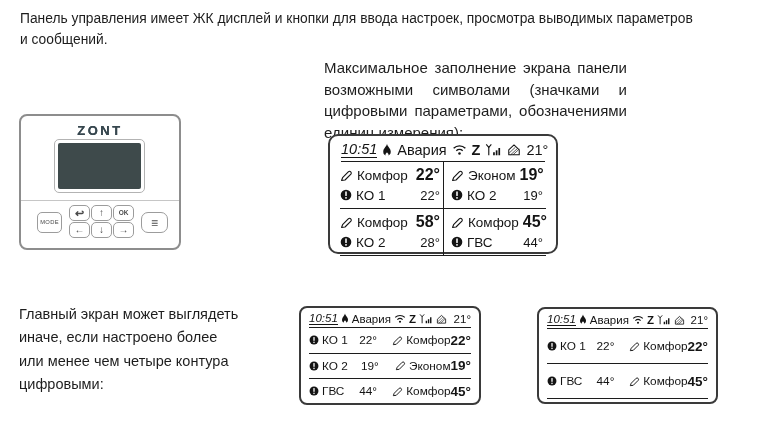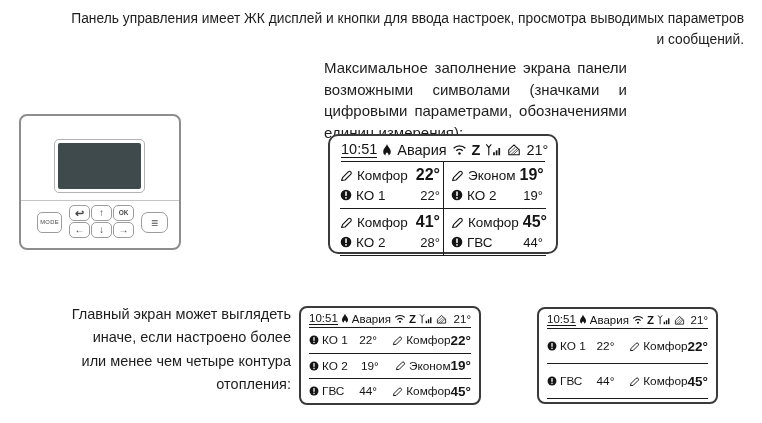--- a/index.html
+++ b/index.html
@@ -1,18 +1,18 @@
 <!DOCTYPE html>
 <html><head>
 <meta charset="utf-8">
 <style>
   html,body{margin:0;padding:0;background:#fff;}
   body{font-family:"Liberation Sans",sans-serif;}
   .page{position:relative;width:762px;height:423px;background:#ffffff;overflow:hidden;color:#1d1d1d;}
-  .para{position:absolute;margin:0;color:#1d1d1d;text-align:right;}
+  .para{position:absolute;margin:0;color:#1d1d1d;}
   .p-intro{left:20px;top:9px;width:724px;font-size:13.8px;line-height:1.5;white-space:pre-line;}
   .p-max{left:324px;top:57px;width:303px;font-size:15px;line-height:1.44;text-align:justify;}
   .p-alt{left:19px;top:303px;width:272px;font-size:14.5px;line-height:1.62;white-space:pre-line;}
 
   
   .device{position:absolute;left:19px;top:114px;width:162px;height:136px;border:2px solid #8d8d8d;border-radius:8px;background:#fff;box-sizing:border-box;}
   .logo{position:absolute;top:7px;left:0;right:0;text-align:center;font-size:13px;font-weight:700;letter-spacing:2.5px;color:#37474f;text-shadow:0 0 0.4px #37474f;}
   .scr-frame{position:absolute;left:33px;top:23px;width:91px;height:54px;border:1.5px solid #b3b3b3;border-radius:5px;padding:3px;box-sizing:border-box;background:#fff;}
   .scr-dark{width:100%;height:100%;background:#3e4a4b;border-radius:2px;}
   .dev-div{position:absolute;left:0;right:0;top:84px;border-top:1.5px solid #c6c6c6;}
@@ -28,21 +28,21 @@
 
   
   .lcd{position:absolute;background:#fff;border:2px solid #3a3a3a;box-sizing:border-box;color:#141414;}
   .lcd-main {left:328px;top:134px;width:230px;height:120px;border-radius:10px;}
   .lcd-three{left:299px;top:306px;width:182px;height:99px;border-radius:8px;}
   .lcd-two  {left:537px;top:307px;width:181px;height:97px;border-radius:8px;}
 
   .hdr{display:flex;align-items:center;}
   .hdr-lg{margin:5px 11px 0;gap:5px;font-size:14.5px;padding-bottom:3px;border-bottom:1.6px solid #1c1c1c;}
   .hdr-sm{margin:4px 8px 0;gap:3px;font-size:11.5px;padding-bottom:2px;border-bottom:1.3px solid #1c1c1c;}
-  .t-time{border-bottom:1.4px solid currentColor;}
+  .t-time{border-bottom:1.4px solid currentColor;font-style:italic;}
   .zl{font-weight:700;}
   .o-temp{margin-left:auto;}
 
   .ic{flex:none;display:block;color:#141414;}
   .hdr-lg .ic-flame{width:10px;height:14px;}
   .hdr-lg .ic-wifi{width:15px;height:11px;}
   .hdr-lg .ic-gsm{width:17px;height:13px;}
   .hdr-lg .ic-house{width:14px;height:13px;}
   .hdr-sm .ic-flame{width:8px;height:11px;}
   .hdr-sm .ic-wifi{width:12px;height:9px;}
@@ -109,23 +109,24 @@
 </svg>
 
 <div class="page">
 
   <p class="para p-intro">Панель управления имеет ЖК дисплей и кнопки для ввода настроек, просмотра выводимых параметров
 и сообщений.</p>
   <p class="para p-max">Максимальное заполнение экрана панели возможными символами (значками и цифровыми параметрами, обозначениями единиц измерения):</p>
   <p class="para p-alt">Главный экран может выглядеть
 иначе, если настроено более
 или менее чем четыре контура
-отопления:</p>
+цифровыми:</p>
 
   <div class="device">
+    <div class="logo">ZONT</div>
     <div class="scr-frame">
       <div class="scr-dark"></div>
     </div>
     <div class="dev-div"></div>
     <div class="dbtn b-mode">MODE</div>
     <div class="dbtn b-back">↩</div>
     <div class="dbtn b-up">↑</div>
     <div class="dbtn b-ok">OK</div>
     <div class="dbtn b-left">←</div>
     <div class="dbtn b-down">↓</div>
@@ -187,21 +188,21 @@
             </div>
         </div>
       </div>
       <div class="qrow">
         <div class="quad">
           <div class="ql">
               <svg class="ic ic-pencil">
                 <use href="#sym-pencil"></use>
               </svg>
               <span>Комфор</span>
-              <span class="set">41°</span>
+              <span class="set">58°</span>
             </div>
           <div class="ql">
               <svg class="ic ic-info">
                 <use href="#sym-info"></use>
               </svg>
               <span>КО 2</span>
               <span class="cur">28°</span>
             </div>
         </div>
         <div class="quad qr">

